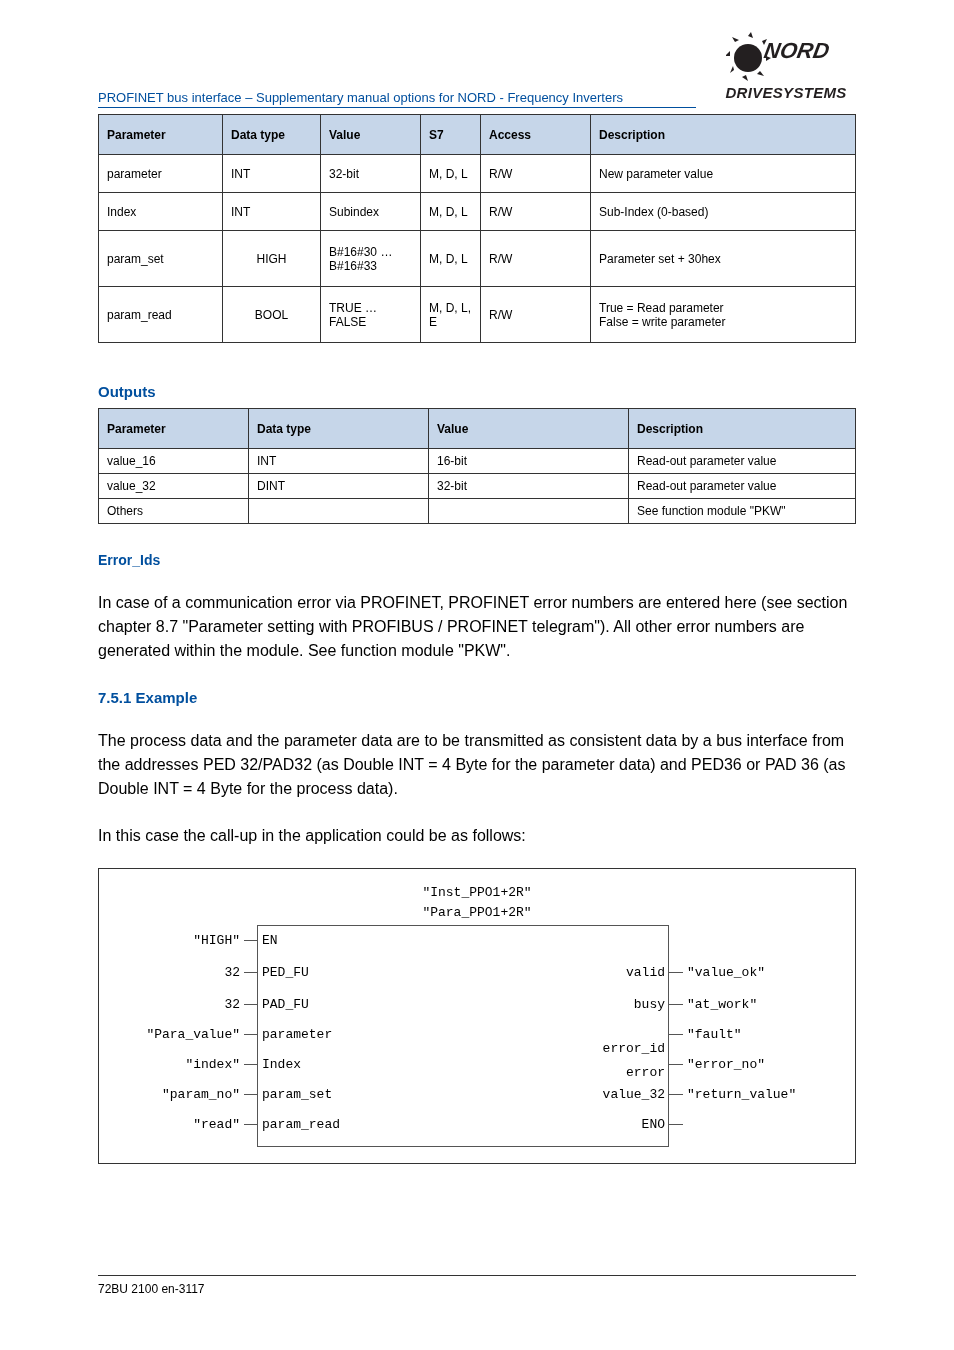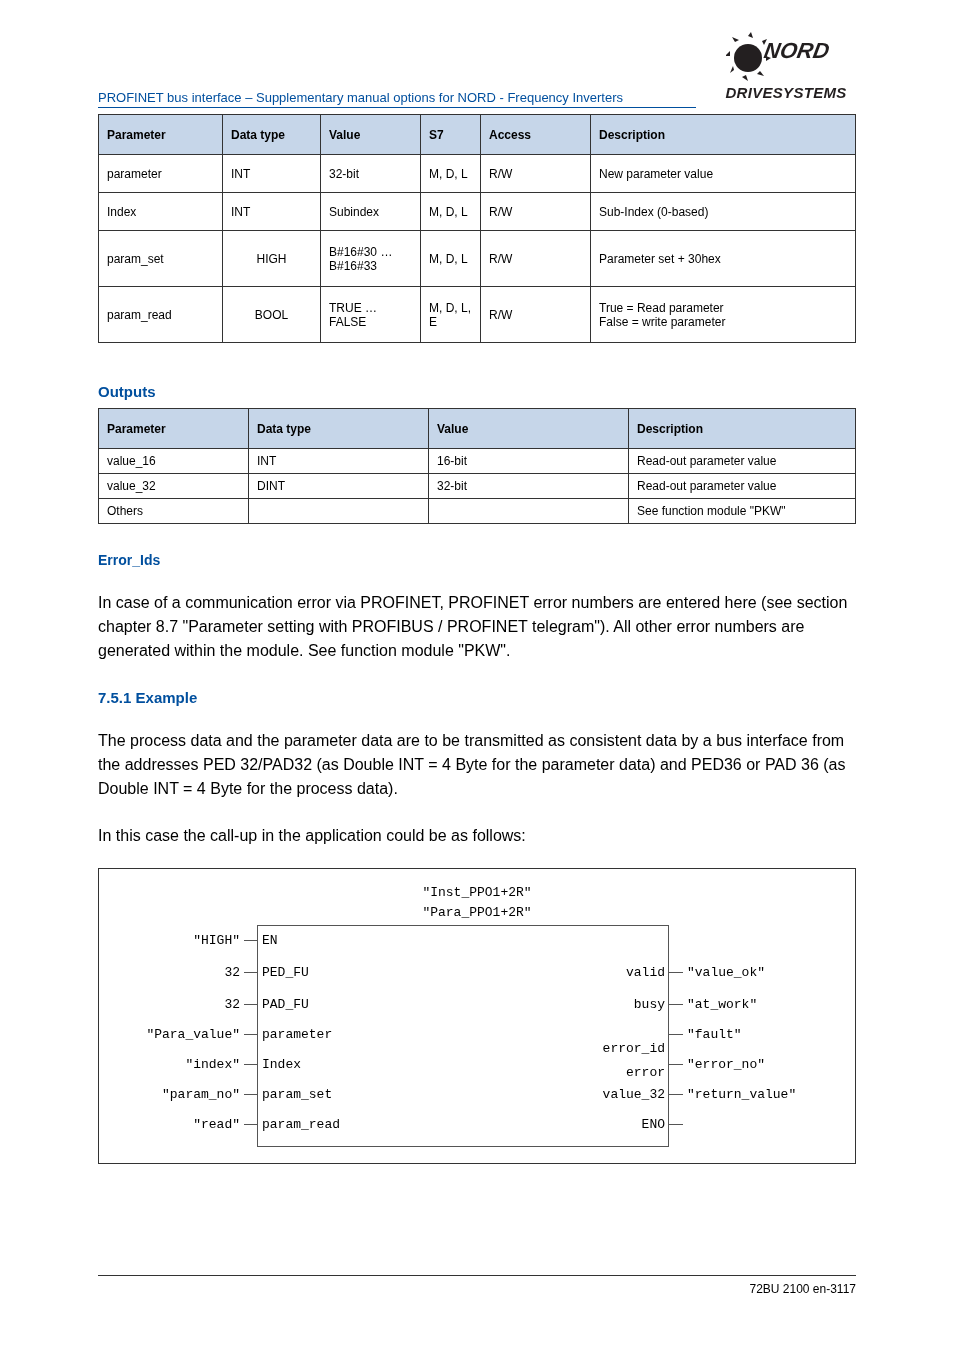--- a/index.html
+++ b/index.html
@@ -135,21 +135,21 @@
   .port-right .label { display:inline-block; }
 
   .footer {
     position: absolute;
     bottom: 54px;
     left: 98px;
     right: 98px;
     border-top: 1px solid #333;
     padding-top: 6px;
     display: flex;
-    justify-content: flex-end;
+    justify-content: flex-start;
     font-size: 12px;
   }
 </style>
 </head>
 <body>
 
 <div class="header-row">
   <div class="doc-title">PROFINET bus interface – Supplementary manual options for NORD - Frequency Inverters</div>
   <div class="logo">
     <svg width="120" height="56" viewBox="0 0 120 56">

